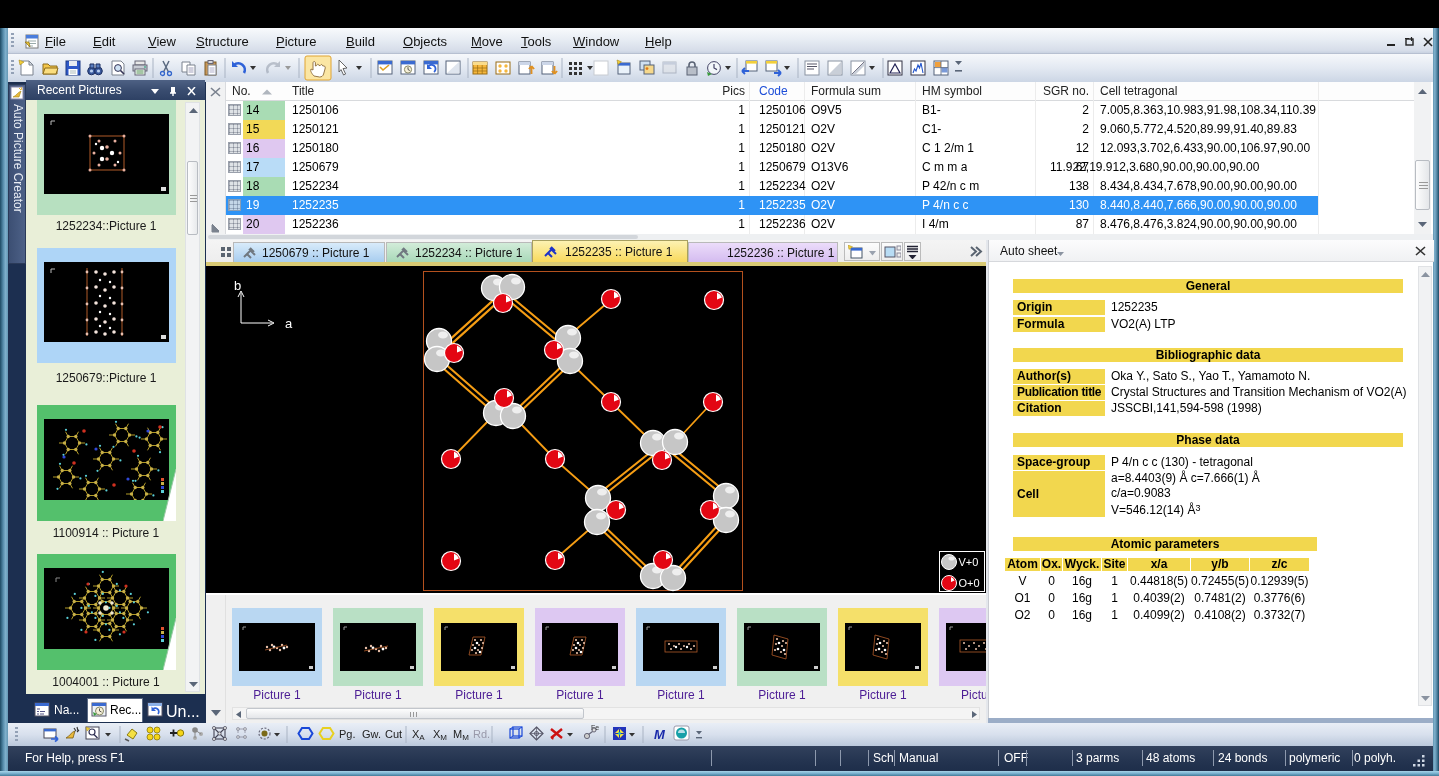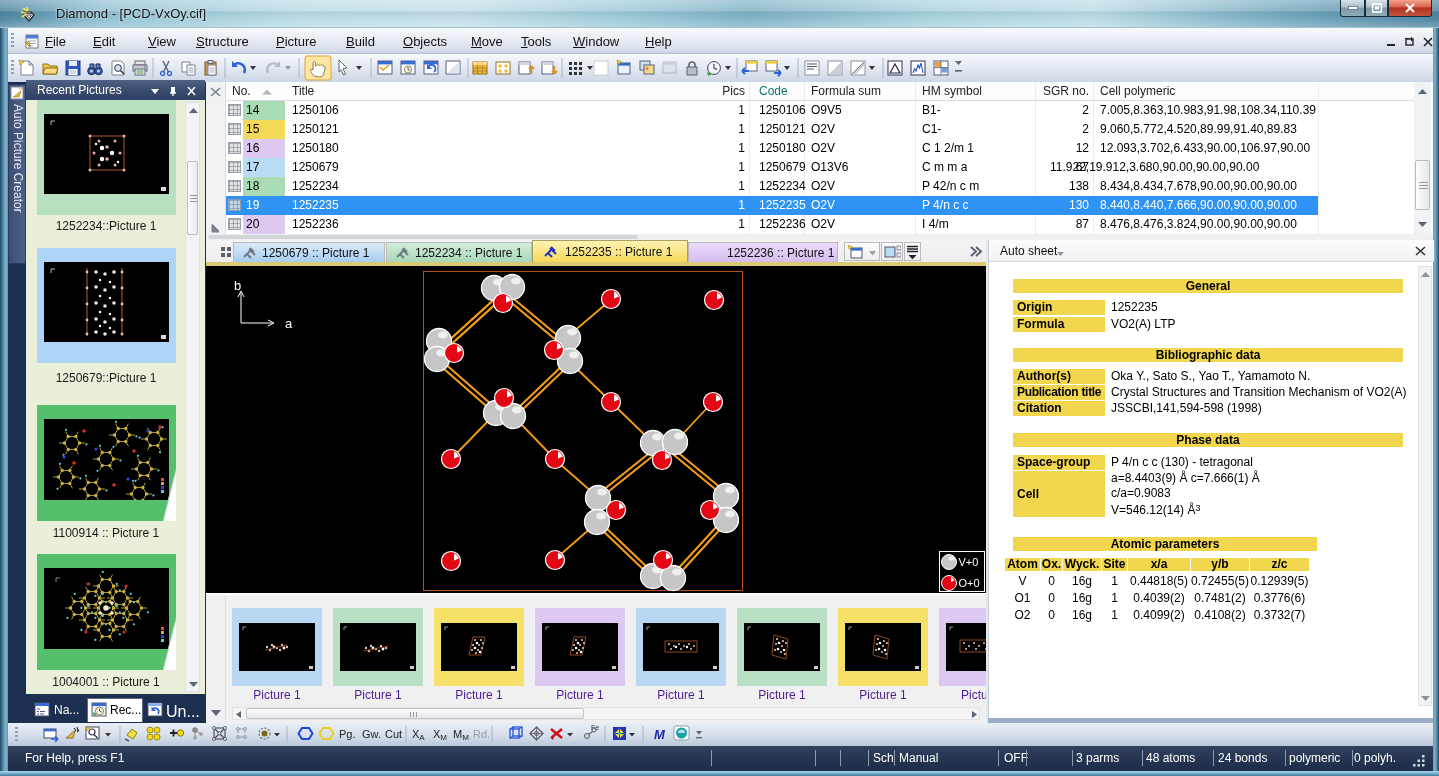--- a/index.html
+++ b/index.html
@@ -96,46 +96,20 @@
 
 
 #statusbar { left:8px; top:746px; width:1425px; height:25px; background:linear-gradient(180deg,#32415c,#243450 60%,#1e2e4a); color:#fff; }
 .sbsep { position:absolute; top:4px; height:16px; width:1px; background:#8d99ad; }
 .sbtxt { position:absolute; top:5px; color:#fff; font-size:12px; white-space:nowrap; }
 svg text { font-family:"Liberation Sans",sans-serif; }
 </style>
 </head>
 <body>
 <div id="win">
-  <div class="abs" id="titlebar">
-    <svg class="abs" style="left:20px;top:5px" width="22" height="20" viewBox="0 0 22 20">
-      <path d="M4 7 L11 7 L14 10 L9 16 L4 10 Z" fill="#f8f8f0" stroke="#222" stroke-width="1.2"></path>
-      <path d="M5.5 8.5 L12.5 8.5 M6.5 10 L11.5 10 L9 13.5 Z" stroke="#333" stroke-width=".8" fill="none"></path>
-      <g stroke="#f7e23c" stroke-width="1.6">
-          <path d="M3 3 L7 6 M7 2 L8 6 M1 7 L5 8 M2 12 L5 10"></path>
-        </g>
-    </svg>
-    <div class="abs" id="title-text">Diamond - [PCD-VxOy.cif]</div>
-    <div class="winbtn" style="left:1340px;width:25px;border-radius:0 0 0 3px">
-      <svg width="11" height="5">
-          <rect x="1" y="1" width="9" height="3" fill="#fff" stroke="#3a5462" stroke-width=".6"></rect>
-        </svg>
-    </div>
-    <div class="winbtn" style="left:1365px;width:23px">
-      <svg width="11" height="10">
-          <rect x="1" y="1" width="9" height="8" fill="none" stroke="#fff" stroke-width="1.6"></rect>
-          <rect x="3.4" y="3.6" width="4.2" height="2.8" fill="#fff"></rect>
-        </svg>
-    </div>
-    <div class="winbtn close" style="left:1388px;width:44px;border-radius:0 0 3px 0">
-      <svg width="11" height="10" viewBox="0 0 11 10">
-          <path d="M1.5 1 L9.5 9 M9.5 1 L1.5 9" stroke="#fff" stroke-width="2"></path>
-        </svg>
-    </div>
-  </div>
   <div class="abs" id="bord-l"></div>
   <div class="abs" id="bord-r"></div>
   <div class="abs" id="bord-b"></div>
   <div class="abs" id="menubar">
     <div class="grip" style="left:3px;top:5px;height:16px"></div>
     <svg class="abs" style="left:15px;top:4px" width="18" height="18" viewBox="0 0 18 18">
       <rect x="3" y="3" width="12" height="13" fill="#fff" stroke="#7a7a7a"></rect>
       <rect x="3" y="3" width="12" height="3.5" fill="#4a7ddc"></rect>
       <path d="M5 9 h8 M5 11.5 h8 M5 14 h5" stroke="#9aa" stroke-width="1"></path>
       <path d="M2 10 l5 5 l-1-5 Z" fill="#e8c33c" stroke="#8a6d10" stroke-width=".7"></path>
@@ -857,25 +831,25 @@
             <path d="M1 9 L1 2 L8 9 Z M1 1 L8 8" stroke="#7a828e" fill="#7a828e"></path>
           </svg>
       </div>
       <div class="abs" style="left:20px;top:0;width:1196px;height:19px;border-bottom:1px solid #d8dadd;background:#fdfdfd">
         <div class="tcell" style="left:6px;color:#222">No.</div>
         <svg class="abs" style="left:36px;top:7px" width="10" height="6">
             <path d="M0 5.5 L5 0.5 L10 5.5 Z" fill="#b0b6be"></path>
           </svg>
         <div class="tcell" style="left:66px;color:#222">Title</div>
         <div class="tcell" style="left:480px;width:39px;text-align:right;color:#222">Pics</div>
-        <div class="tcell" style="left:533px;color:#0f766e">Code</div>
+        <div class="tcell" style="left:533px;color:#1d4ed8">Code</div>
         <div class="tcell" style="left:585px;color:#222">Formula sum</div>
         <div class="tcell" style="left:696px;color:#222">HM symbol</div>
         <div class="tcell" style="left:790px;width:73px;text-align:right;color:#222">SGR no.</div>
-        <div class="tcell" style="left:874px;color:#222">Cell polymeric</div>
+        <div class="tcell" style="left:874px;color:#222">Cell tetragonal</div>
       </div>
       <div class="colline" style="left:543px"></div>
       <div class="colline" style="left:598px"></div>
       <div class="colline" style="left:709px"></div>
       <div class="colline" style="left:829px"></div>
       <div class="colline" style="left:887px"></div>
       <div class="colline" style="left:1112px"></div>
       <div class="trow" style="top:19px">
         <div class="gicon"></div>
           <div class="numcell" style="background:#a9dcb4">14</div>

